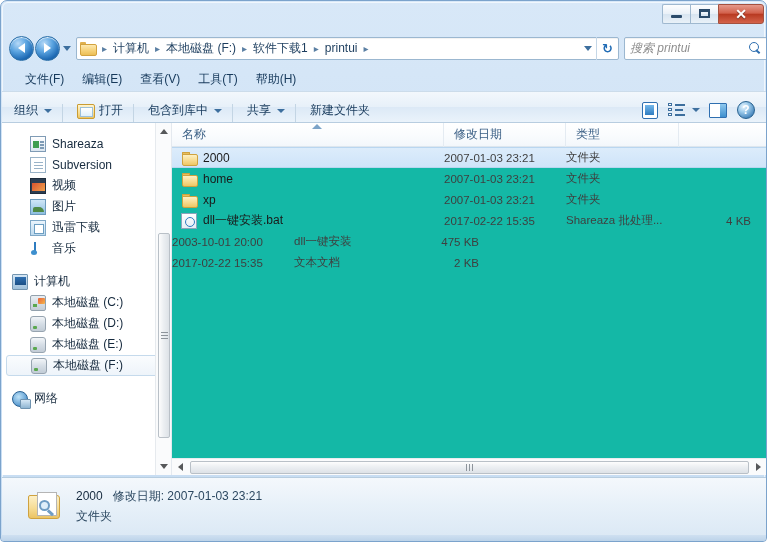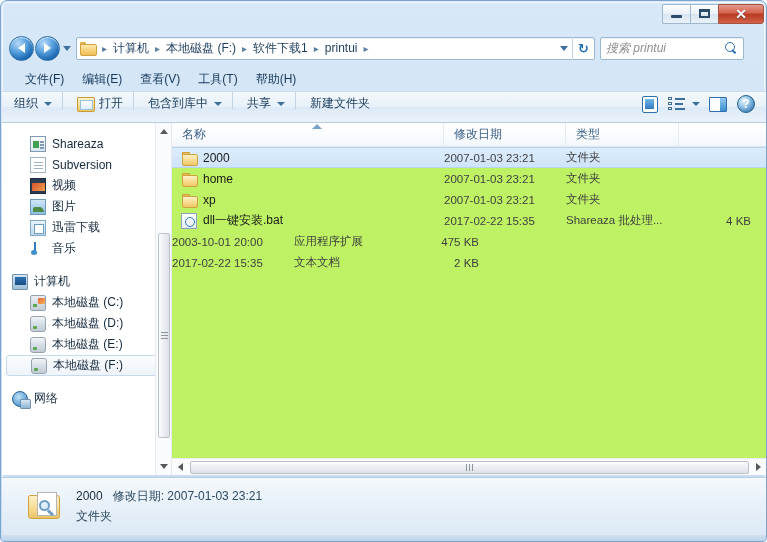--- a/index.html
+++ b/index.html
@@ -150,21 +150,21 @@
     border-left: 1px solid #c5d7e7;
     background: transparent;
   }
   .refresh-glyph {
     font-size: 13px; color: #1f6bb5; font-weight:bold;
     line-height:1;
   }
 
   .searchbox {
     width: 144px; height: 23px;
-    margin-right: 24px; margin-left: 3px;
+    margin-right: 0; margin-left: 3px;
     background:#ffffff;
     border: 1px solid #9bb7d0;
     border-radius: 2px;
     display:flex; align-items:center; justify-content:space-between;
     padding: 0 5px;
     box-shadow: inset 0 1px 1px rgba(0,0,0,0.06);
   }
   .search-ph {
     font-size: 12px; color:#8e8e8e; font-style: italic;
   }
@@ -194,21 +194,21 @@
     white-space:nowrap;
   }
 
   
   .toolbar {
     position:absolute; left:1px; top:90px;
     width: 765px; height: 32px;
     background: linear-gradient(180deg,#f3f8fc 0%, #e7f0f9 50%, #dce9f6 51%, #eaf3fb 100%);
     border-top: 1px solid #ccdcea;
     border-bottom: 1px solid #b8cde0;
-    display:flex; align-items:flex-start;
+    display:flex; align-items:flex-end;
   }
   .tb-item {
     display:flex; align-items:center;
     font-size:12px; color:#16395b;
     padding: 3px 8px;
     margin-left: 4px;
     white-space:nowrap;
     border-radius:3px;
   }
   .tb-caret {
@@ -342,21 +342,21 @@
     display:flex; align-items:center; justify-content:center;
   }
   .grip-h { width:7px;height:7px;position:relative; }
   .grip-h:before{content:'';position:absolute;left:0;top:0;width:7px;height:1px;background:#8d949b;
     box-shadow:0 3px 0 #8d949b, 0 6px 0 #8d949b;}
 
   
   .listpane {
     flex:1; height:100%;
     position:relative;
-    background:#bef264;
+    background:#14b8a6;
     overflow:hidden;
   }
   .col-head {
     height: 24px;
     background: linear-gradient(180deg,#ffffff 0%,#fafcfe 50%,#f3f7fb 100%);
     border-bottom:1px solid #dde6ee;
     display:flex; align-items:center;
     position:relative;
   }
   .ch {
@@ -720,21 +720,21 @@
             <span class="fico fi-bat"></span>
             <span>dll一键安装.bat</span>
           </div>
           <div class="cell-date">2017-02-22 15:35</div>
           <div class="cell-type">Shareaza 批处理...</div>
           <div class="cell-size">4 KB</div>
         </div>
 
         <div class="frow">
           <div class="cell-date">2003-10-01 20:00</div>
-          <div class="cell-type">应用程序扩展</div>
+          <div class="cell-type">dll一键安装</div>
           <div class="cell-size">475 KB</div>
         </div>
 
         <div class="frow">
           <div class="cell-date">2017-02-22 15:35</div>
           <div class="cell-type">文本文档</div>
           <div class="cell-size">2 KB</div>
         </div>
 
       </div>

